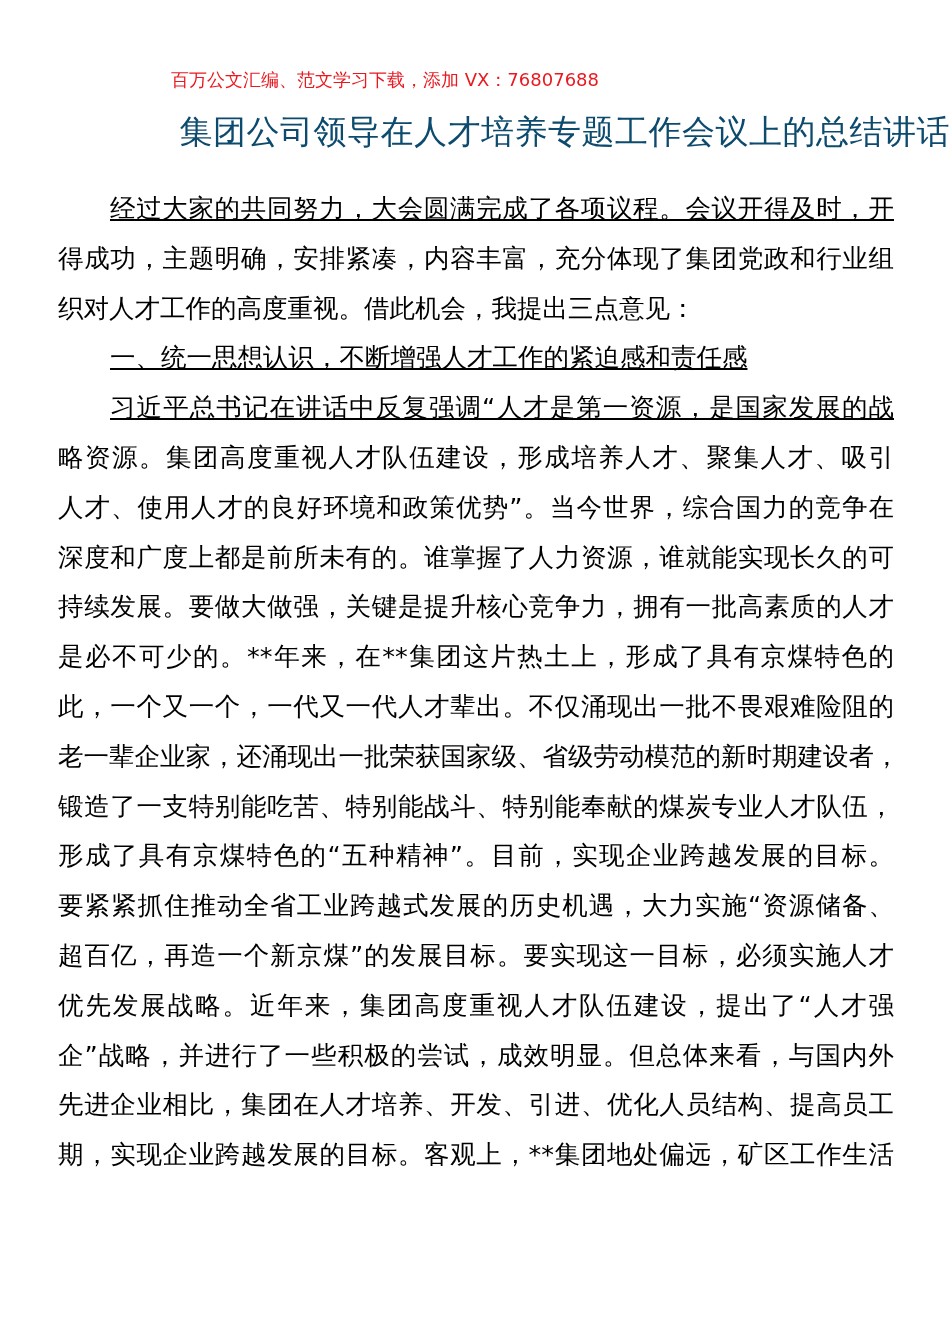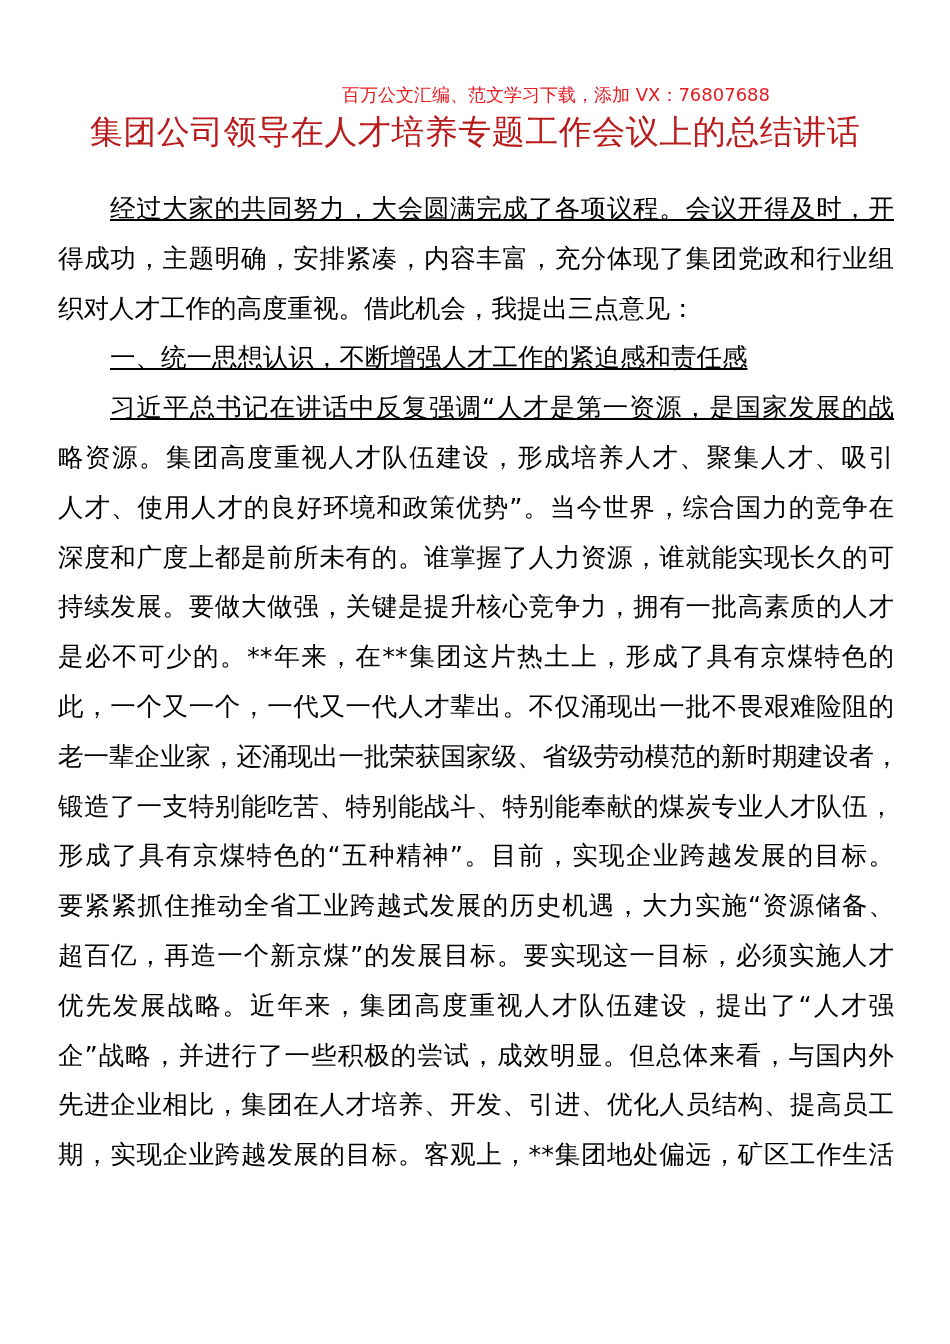--- a/index.html
+++ b/index.html
@@ -1,21 +1,21 @@
 <!DOCTYPE html>
 <html><head>
 <meta charset="utf-8">
 <style>
   html, body { margin: 0; padding: 0; background: #ffffff; }
   body { width: 950px; height: 1344px; overflow: hidden; position: relative;
          font-family: "DejaVu Sans", "Liberation Sans", sans-serif; color: #000; }
-  .header { position: absolute; top: 81px; left: 0; width: 770px; text-align: right;
+  .header { position: absolute; top: 66px; left: 0; width: 770px; text-align: center;
             color: #e8191f; font-size: 18px; line-height: 28px; }
-  .title { position: absolute; top: 108px; left: 0; width: 950px; text-align: center;
-           font-size: 33px; line-height: 48px; color: #b91c1c; letter-spacing: 0.5px; }
+  .title { position: absolute; top: 108px; left: 0; width: 950px; text-align: right;
+           font-size: 33px; line-height: 48px; color: #0c4a6e; letter-spacing: 0.5px; }
   .body { position: absolute; top: 184px; left: 58px; width: 836px; }
   .line { font-size: 25.5px; line-height: 49.8px; height: 49.8px; white-space: nowrap;
           text-align: justify; text-align-last: justify; }
   .line.last { text-align-last: left; }
   .line.indent { padding-left: 52px; text-decoration: underline; }
 </style>
 </head>
 <body>
 
 <div class="header">百万公文汇编、范文学习下载，添加 VX：76807688</div>

